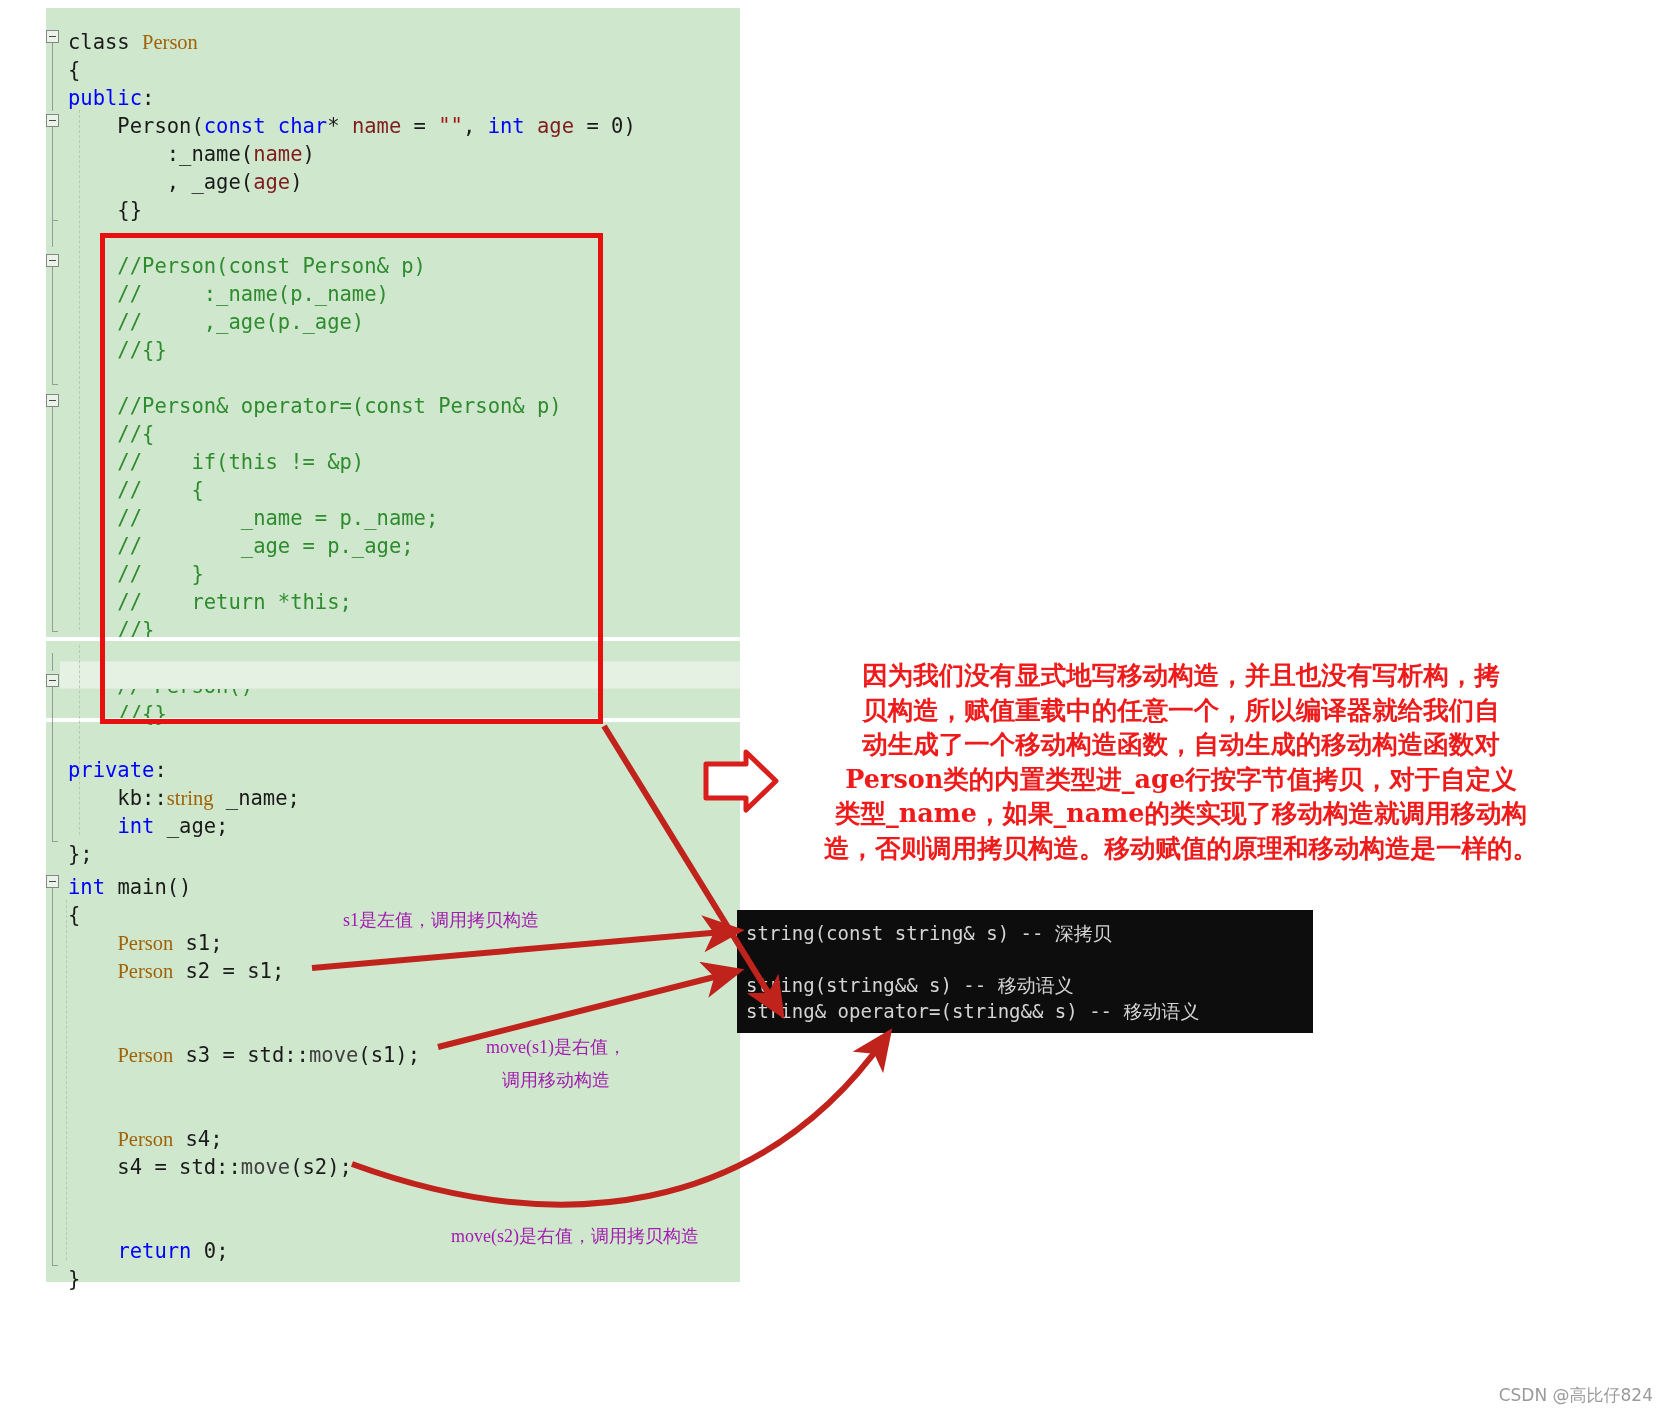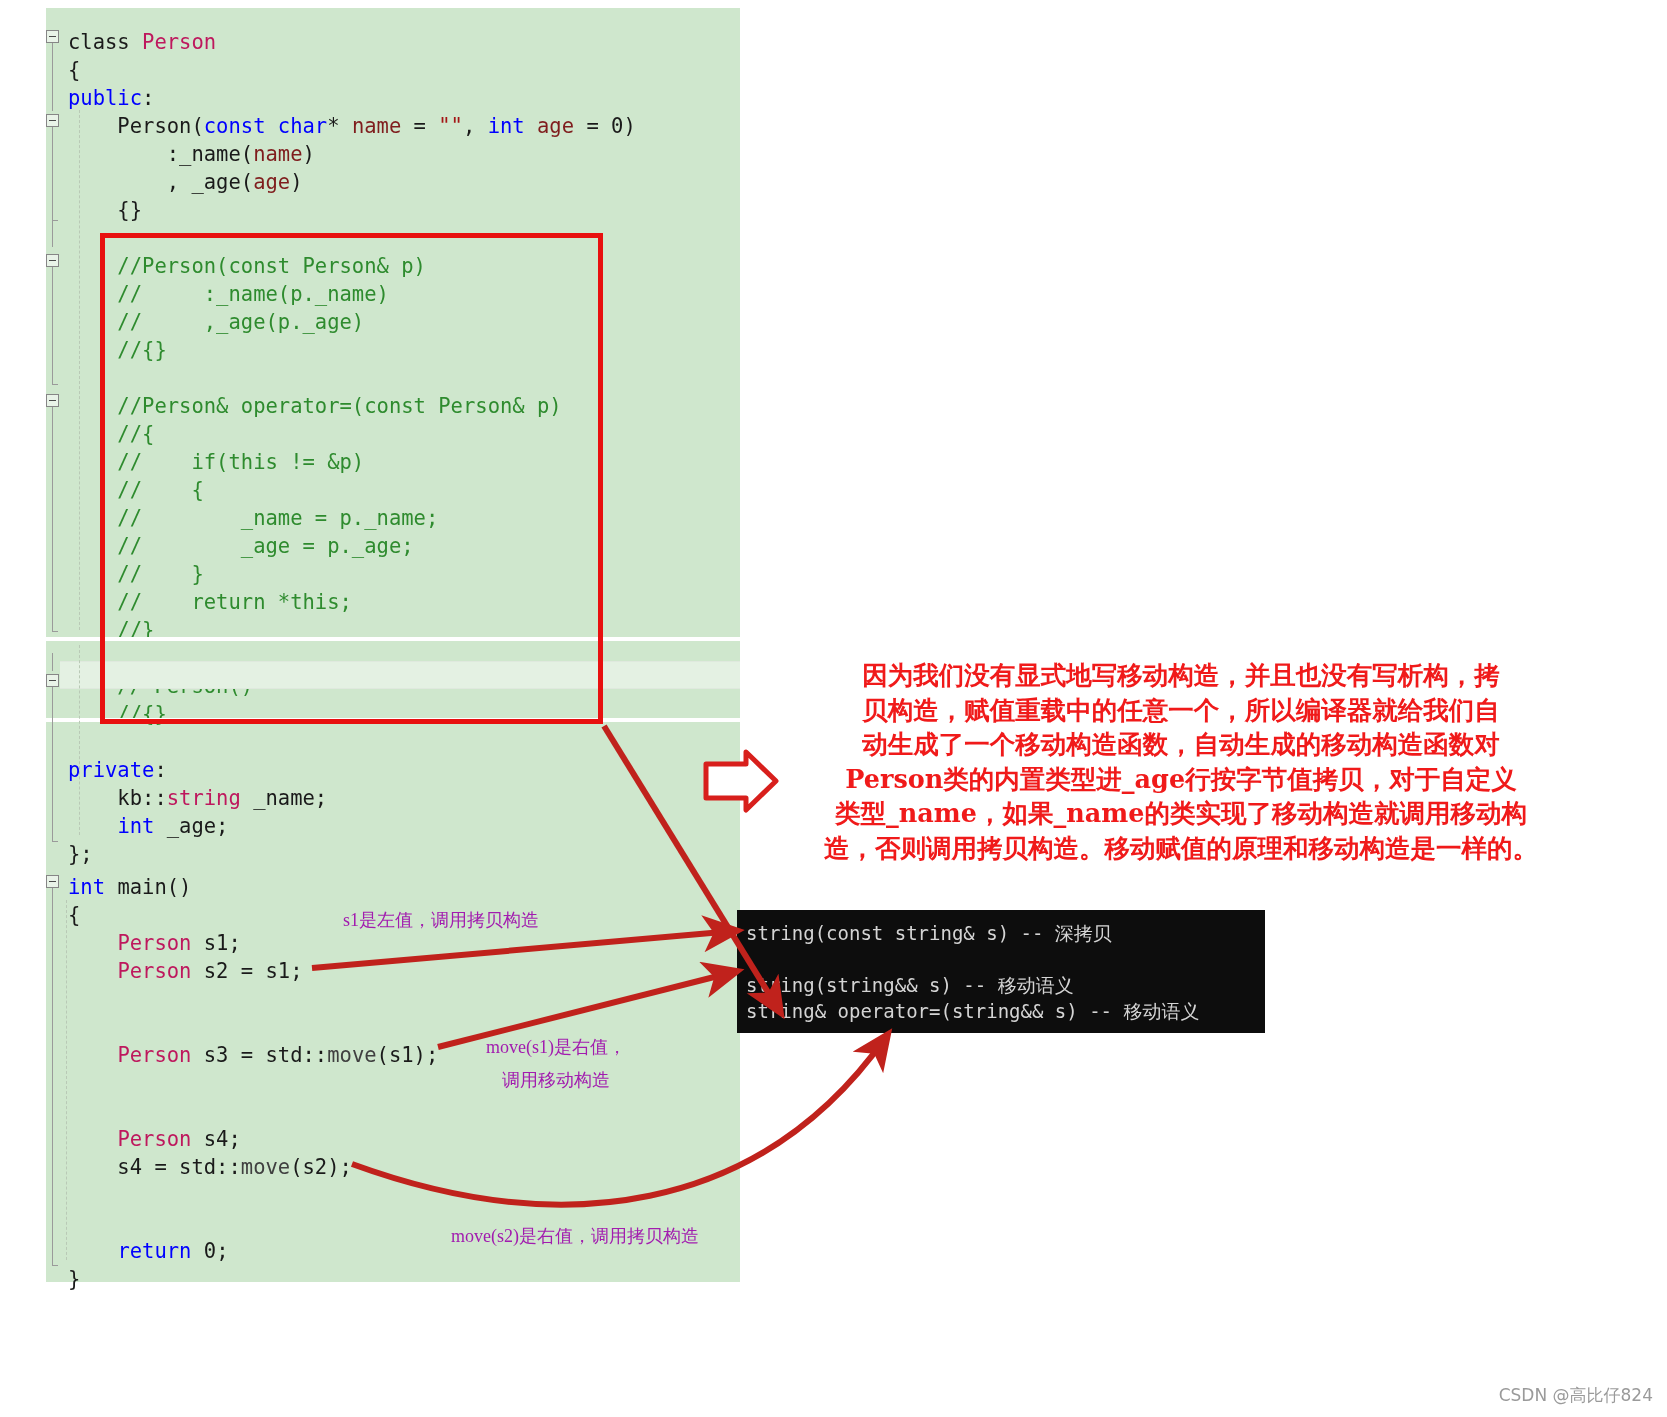--- a/index.html
+++ b/index.html
@@ -33,21 +33,21 @@
     position:absolute;height:1px;background:#9a9a9a;left:6px;width:6px;
   }
   .indent-guide{
     position:absolute;width:0;border-left:1px dashed #b9c9b6;
   }
   .code-line{
     position:absolute;left:22px;height:28px;white-space:pre;
   }
   
   .kw      {color:#0000ff;}
-  .type    {color:#be185d;}
+  .type    {color:#a16207;font-family:Liberation Serif, serif;}
   .plain   {color:#1a1a1a;}
   .ident   {color:#7f1d1d;}
   .str     {color:#a31515;}
   .cmt     {color:#2e8b2e;}
   .fn      {color:#404040;}
 
   .sep-white{position:absolute;left:46px;width:694px;height:4px;background:#ffffff;}
   .cur-line{position:absolute;left:60px;width:680px;height:28px;background:#e4f1e3;border-top:1px solid #dfe9de;border-bottom:1px solid #dfe9de;box-sizing:border-box;}
 
   
@@ -59,21 +59,21 @@
   
   #note{
     position:absolute;left:786px;top:658px;width:790px;
     color:#f01a1a;font-family:"DejaVu Serif","Liberation Serif",serif;
     font-weight:700;font-size:25.5px;line-height:34.5px;
   }
   #note div{white-space:pre;text-align:center;}
 
   
   #console{
-    position:absolute;left:737px;top:910px;width:528px;height:123px;
+    position:absolute;left:737px;top:910px;width:576px;height:123px;
     background:#0d0d0d;color:#d4d4d4;
     font-family:"DejaVu Sans Mono","Liberation Mono",monospace;
     font-size:19px;line-height:26px;
   }
   #console .cl{position:absolute;left:9px;white-space:pre;}
 
   
   .label{
     position:absolute;color:#a21caf;
     font-family:Liberation Serif, serif;

